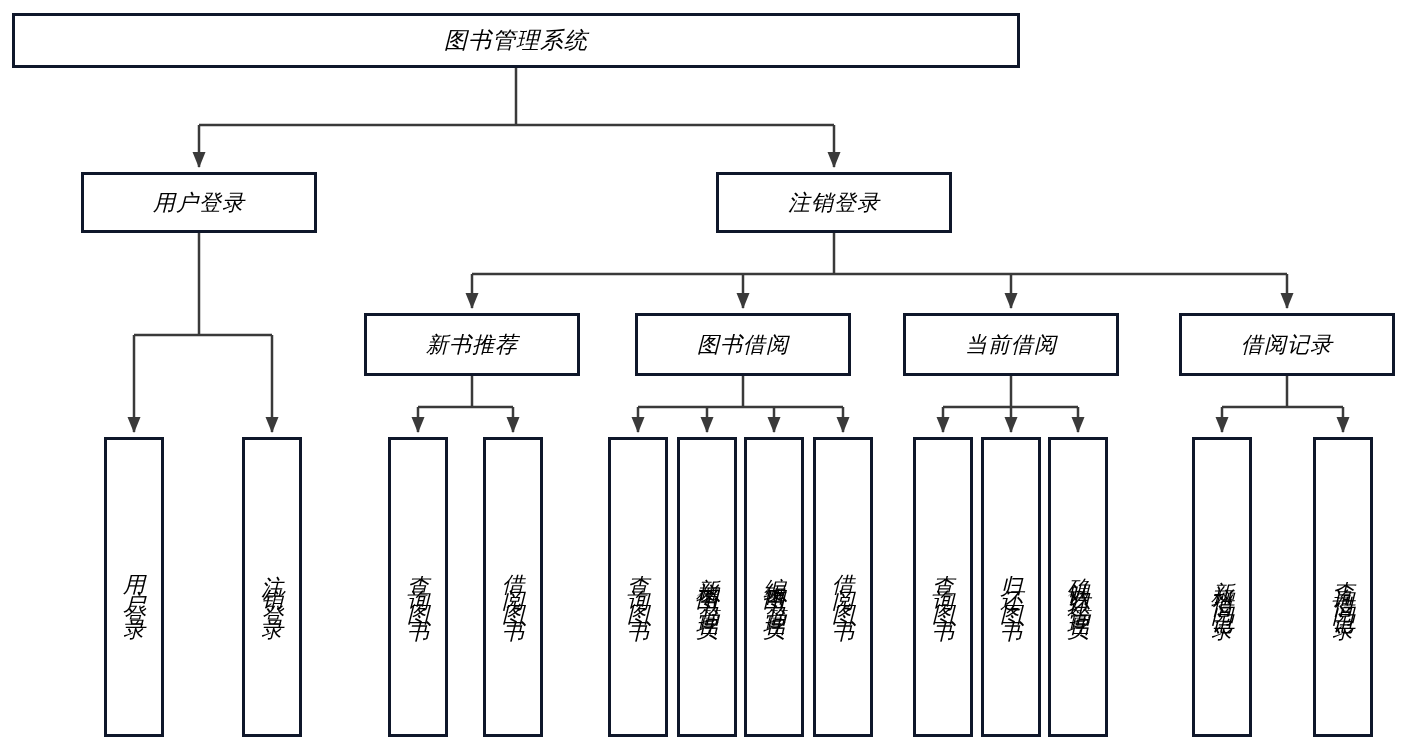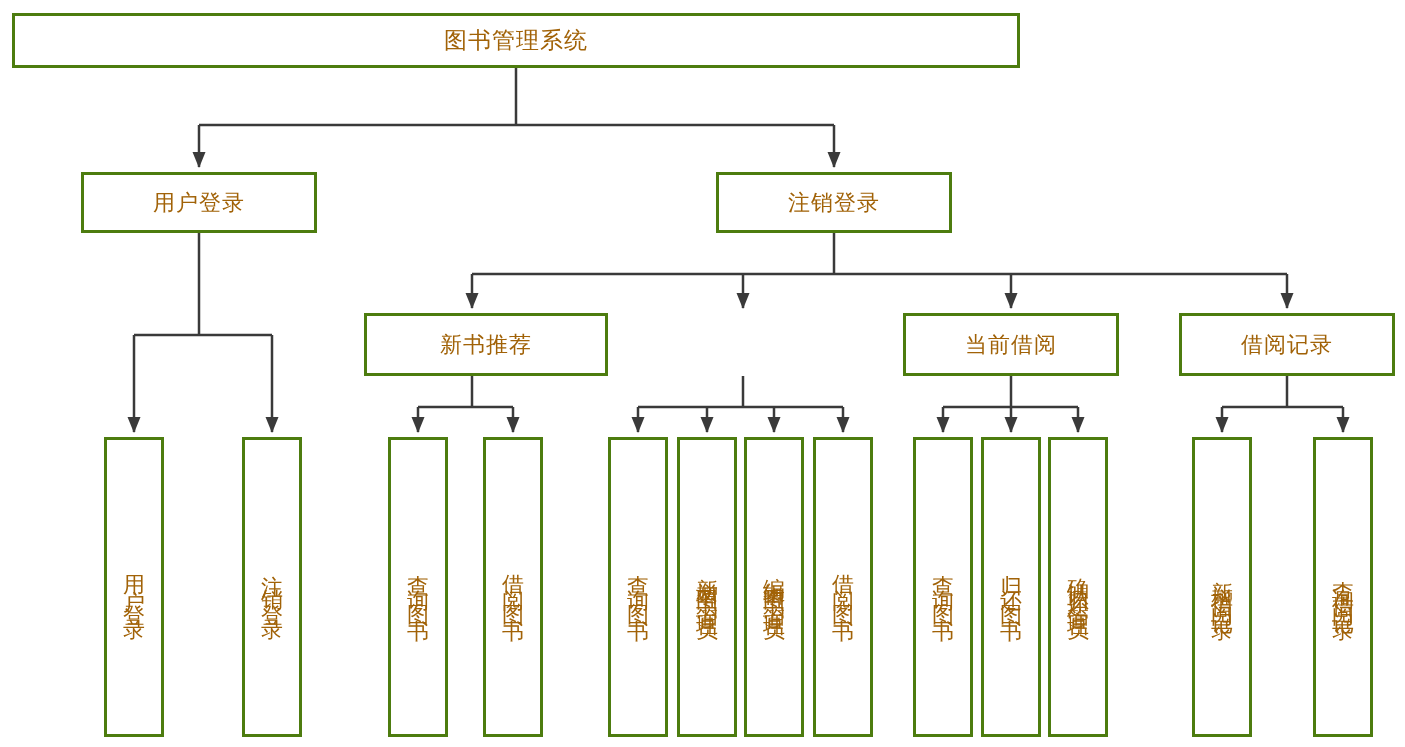--- a/index.html
+++ b/index.html
@@ -8,33 +8,34 @@
     width:1405px;height:747px;
     background:#ffffff;
     font-family:"Liberation Sans","DejaVu Sans",sans-serif;
     overflow:hidden;
   }
   .wires{position:absolute;left:0;top:0;width:1405px;height:747px;}
   .box{
     position:absolute;
     box-sizing:border-box;
     background:#ffffff;
-    border:3px solid #4d7c0f;
+    border:3px solid #0f172a;
     display:flex;
     align-items:center;
     justify-content:center;
-    color:#a16207;
+    color:#000000;
     text-align:center;
     white-space:nowrap;
+    font-style:italic;
   }
   .h-node{font-size:22px;letter-spacing:1px;}
   .root{left:12px;top:13px;width:1008px;height:55px;font-size:23px;}
   .n-userlogin{left:81px;top:172px;width:236px;height:61px;}
   .n-bookmgmt{left:716px;top:172px;width:236px;height:61px;}
-  .n-recommend{left:364px;top:313px;width:244px;height:63px;}
+  .n-recommend{left:364px;top:313px;width:216px;height:63px;}
   .n-borrow{left:635px;top:313px;width:216px;height:63px;}
   .n-current{left:903px;top:313px;width:216px;height:63px;text-align:center;}
   .n-record{left:1179px;top:313px;width:216px;height:63px;}
   .leaf{
     top:437px;width:60px;height:300px;
     writing-mode:vertical-rl;
     text-orientation:mixed;
     font-size:22px;
   }
   .chars-4{letter-spacing:15px;}
@@ -108,20 +109,21 @@
       <path d="M1343 407 V432" marker-end="url(#arrow)"></path>
     </g>
   </svg>
 
   <div class="box root h-node">图书管理系统</div>
 
   <div class="box n-userlogin h-node">用户登录</div>
   <div class="box n-bookmgmt h-node">注销登录</div>
 
   <div class="box n-recommend h-node">新书推荐</div>
+  <div class="box n-borrow h-node">图书借阅</div>
   <div class="box n-current h-node">当前借阅</div>
   <div class="box n-record h-node">借阅记录</div>
 
   <div class="box leaf lf-a1 chars-4">用户登录</div>
   <div class="box leaf lf-a2 chars-4">注销登录</div>
 
   <div class="box leaf lf-b1 chars-4">查询图书</div>
   <div class="box leaf lf-b2 chars-4">借阅图书</div>
 
   <div class="box leaf lf-c1 chars-4">查询图书</div>

